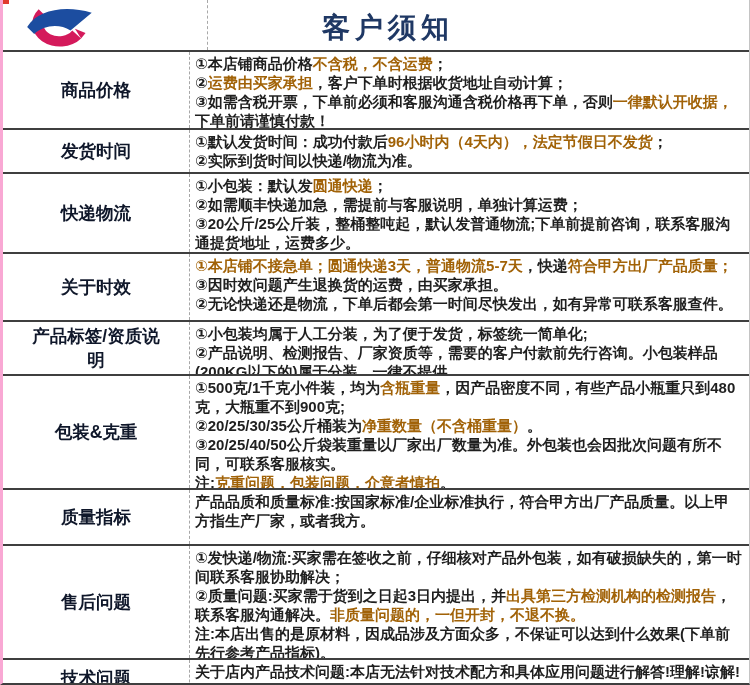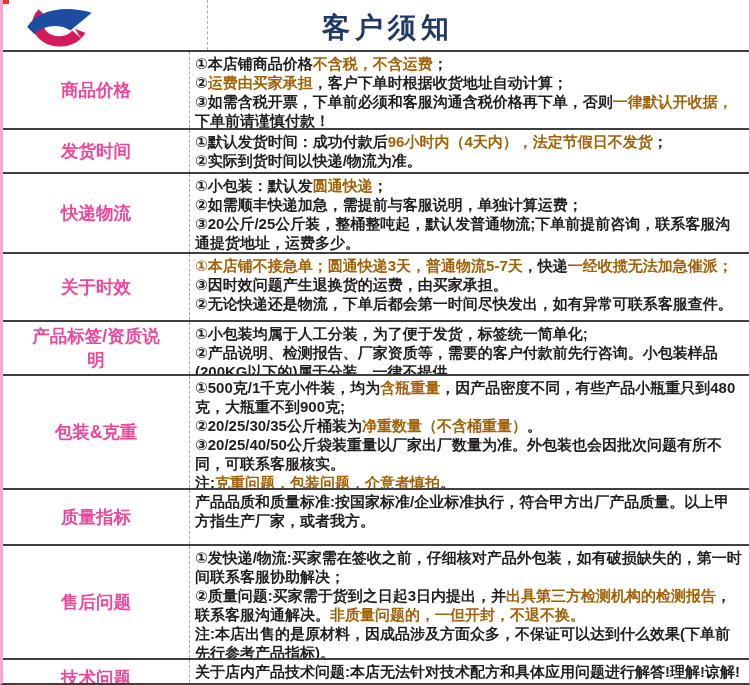--- a/index.html
+++ b/index.html
@@ -15,21 +15,21 @@
   .logo-wrap { position:absolute; left:9px; top:3px; width:94px; height:46px; }
   .logo-wrap svg { width:100%; height:100%; display:block; }
   .title {
     position:absolute; left:0; right:0; top:9px; text-align:center;
     font-size:28px; font-weight:bold; letter-spacing:5px; padding-left:24px;
     color:#1f3864;
   }
   .row { display:flex; border-top:2px solid #3f3f3f; overflow:hidden; }
   .label-cell {
     flex:none; width:187px; display:flex; align-items:center; justify-content:center;
-    text-align:center; font-size:17.5px; font-weight:600; color:#ec4899;
+    text-align:center; font-size:17.5px; font-weight:600; color:#0f172a;
     border-right:1px dashed #a6a6a6; padding:0 28px; line-height:1.4; overflow:hidden;
   }
   .content-cell {
     flex:1; padding:2px 6px 0 5px; font-size:15px; line-height:19px; font-weight:600;
     overflow:hidden; color:#1f1f1f;
   }
   .content-cell p { margin:0; }
   .em { color:#a16207; }
 </style>
 </head>
@@ -72,21 +72,21 @@
     <div class="content-cell">
       <p><span>①小包装：默认发</span><span class="em">圆通快递</span><span>；</span></p>
       <p><span>②如需顺丰快递加急，需提前与客服说明，单独计算运费；</span></p>
       <p><span>③20公斤/25公斤装，整桶整吨起，默认发普通物流;下单前提前咨询，联系客服沟通提货地址，运费多少。</span></p>
     </div>
   </div>
 
   <div class="row" style="height:68px">
     <div class="label-cell">关于时效</div>
     <div class="content-cell">
-      <p><span class="em">①本店铺不接急单；圆通快递3天，普通物流5-7天</span><span>，快递</span><span class="em">一经收揽无法加急催派；</span></p>
+      <p><span class="em">①本店铺不接急单；圆通快递3天，普通物流5-7天</span><span>，快递</span><span class="em">符合甲方出厂产品质量；</span></p>
       <p><span>③因时效问题产生退换货的运费，由买家承担。</span></p>
       <p><span>②无论快递还是物流，下单后都会第一时间尽快发出，如有异常可联系客服查件。</span></p>
     </div>
   </div>
 
   <div class="row" style="height:54px">
     <div class="label-cell">产品标签/资质说明</div>
     <div class="content-cell">
       <p><span>①小包装均属于人工分装，为了便于发货，标签统一简单化;</span></p>
       <p><span>②产品说明、检测报告、厂家资质等，需要的客户付款前先行咨询。小包装样品(200KG以下的)属于分装，一律不提供。</span></p>

